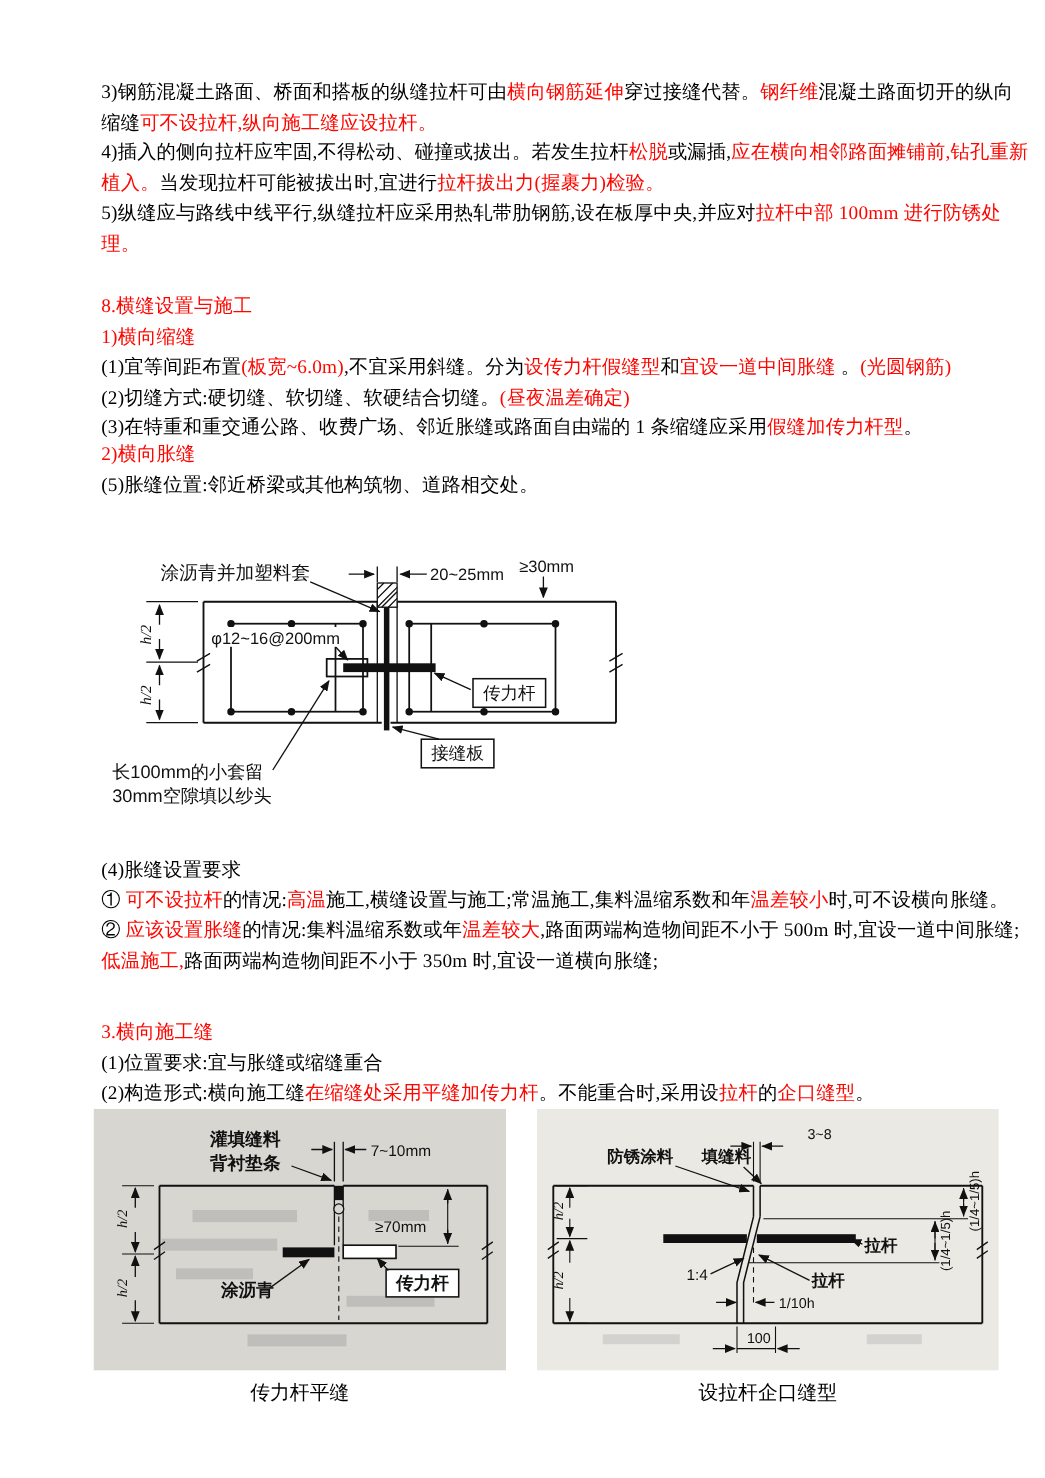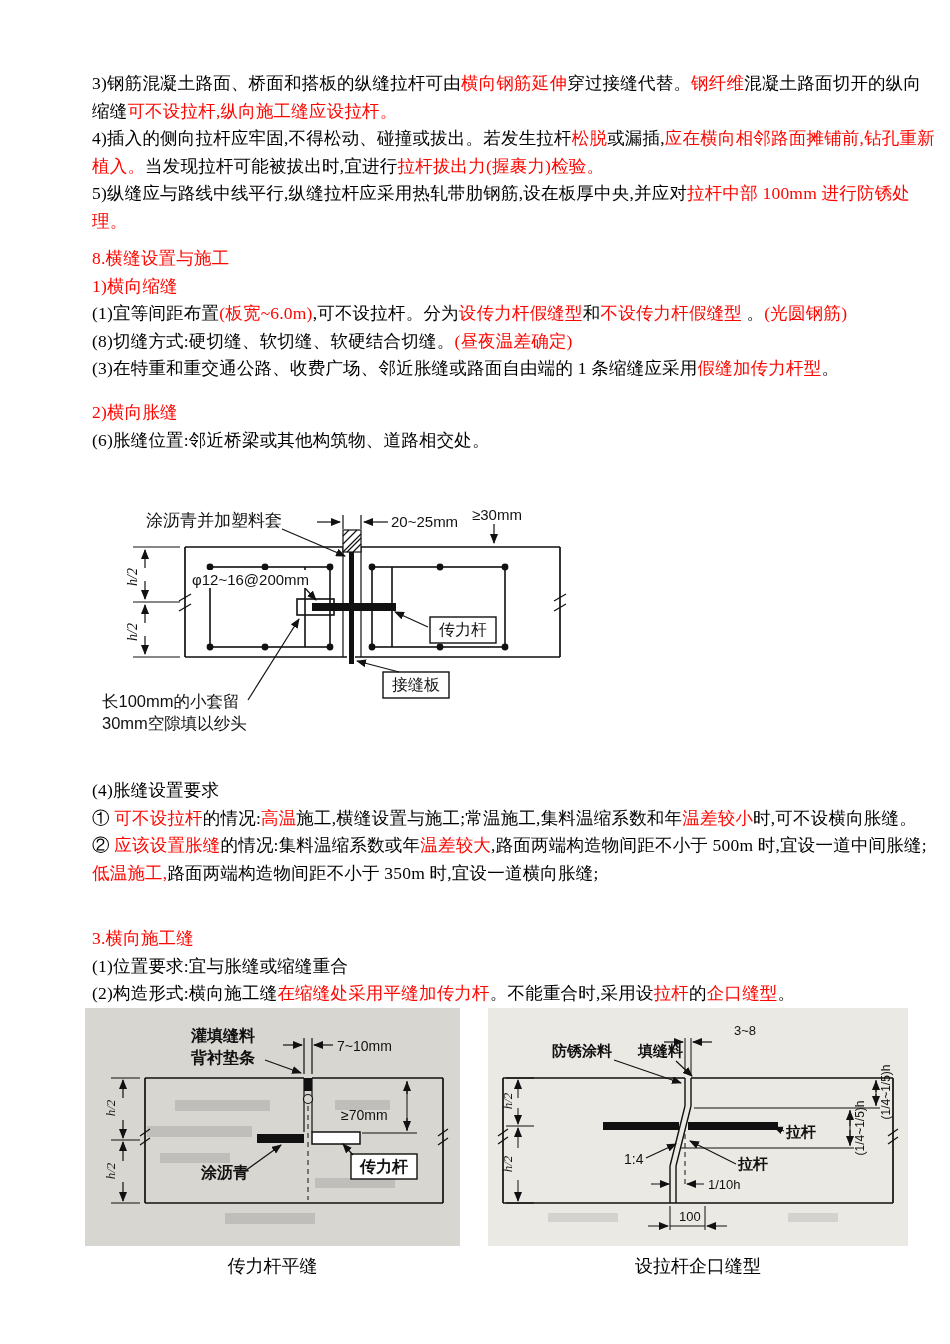--- a/index.html
+++ b/index.html
@@ -23,31 +23,31 @@
 <body>
 
 <div class="page">
 
   <div class="textcol" style="top:70px">
     <p><span class="c-b">3)钢筋混凝土路面、桥面和搭板的纵缝拉杆可由</span><span class="c-r">横向钢筋延伸</span><span class="c-b">穿过接缝代替。</span><span class="c-r">钢纤维</span><span class="c-b">混凝土路面切开的纵向缩缝</span><span class="c-r">可不设拉杆,纵向施工缝应设拉杆。</span></p>
     <p><span class="c-b">4)插入的侧向拉杆应牢固,不得松动、碰撞或拔出。若发生拉杆</span><span class="c-r">松脱</span><span class="c-b">或漏插,</span><span class="c-r">应在横向相邻路面摊铺前,钻孔重新植入。</span><span class="c-b">当发现拉杆可能被拔出时,宜进行</span><span class="c-r">拉杆拔出力(握裹力)检验。</span></p>
     <p><span class="c-b">5)纵缝应与路线中线平行,纵缝拉杆应采用热轧带肋钢筋,设在板厚中央,并应对</span><span class="c-r">拉杆中部 100mm 进行防锈处理。</span></p>
   </div>
 
-  <div class="textcol" style="top:245px">
+  <div class="textcol" style="top:265px">
     <p class="red">8.横缝设置与施工</p>
     <p class="red">1)横向缩缝</p>
-    <p><span class="c-b">(1)宜等间距布置</span><span class="c-r">(板宽~6.0m)</span><span class="c-b">,可不设拉杆。分为</span><span class="c-r">设传力杆假缝型</span><span class="c-b">和</span><span class="c-r">不设传力杆假缝型</span><span class="c-b"> 。</span><span class="c-r">(光圆钢筋)</span></p>
-    <p><span class="c-b">(8)切缝方式:硬切缝、软切缝、软硬结合切缝。</span><span class="c-r">(昼夜温差确定)</span></p>
+    <p><span class="c-b">(1)宜等间距布置</span><span class="c-r">(板宽~6.0m)</span><span class="c-b">,不宜采用斜缝。分为</span><span class="c-r">设传力杆假缝型</span><span class="c-b">和</span><span class="c-r">宜设一道中间胀缝</span><span class="c-b"> 。</span><span class="c-r">(光圆钢筋)</span></p>
+    <p><span class="c-b">(2)切缝方式:硬切缝、软切缝、软硬结合切缝。</span><span class="c-r">(昼夜温差确定)</span></p>
     <p><span class="c-b">(3)在特重和重交通公路、收费广场、邻近胀缝或路面自由端的 1 条缩缝应采用</span><span class="c-r">假缝加传力杆型</span><span class="c-b">。</span></p>
   </div>
 
   <div class="textcol" style="top:399px">
     <p class="red indent-sm">2)横向胀缝</p>
-    <p><span class="c-b">(6)胀缝位置:邻近桥梁或其他构筑物、道路相交处。</span></p>
+    <p><span class="c-b">(5)胀缝位置:邻近桥梁或其他构筑物、道路相交处。</span></p>
   </div>
 
   <svg class="diag" style="left:100px;top:502px" width="470" height="240" viewBox="0 0 470 240">
     <defs>
       <marker id="ar1" viewBox="0 0 10 8" markerWidth="10" markerHeight="8" refX="9" refY="4" orient="auto" markerUnits="userSpaceOnUse">
         <path d="M0,0 L10,4 L0,8 z" fill="#111"></path>
       </marker>
     </defs>
     <g stroke="#111" fill="none" stroke-width="1.2">
       <g stroke-width="1.7">

